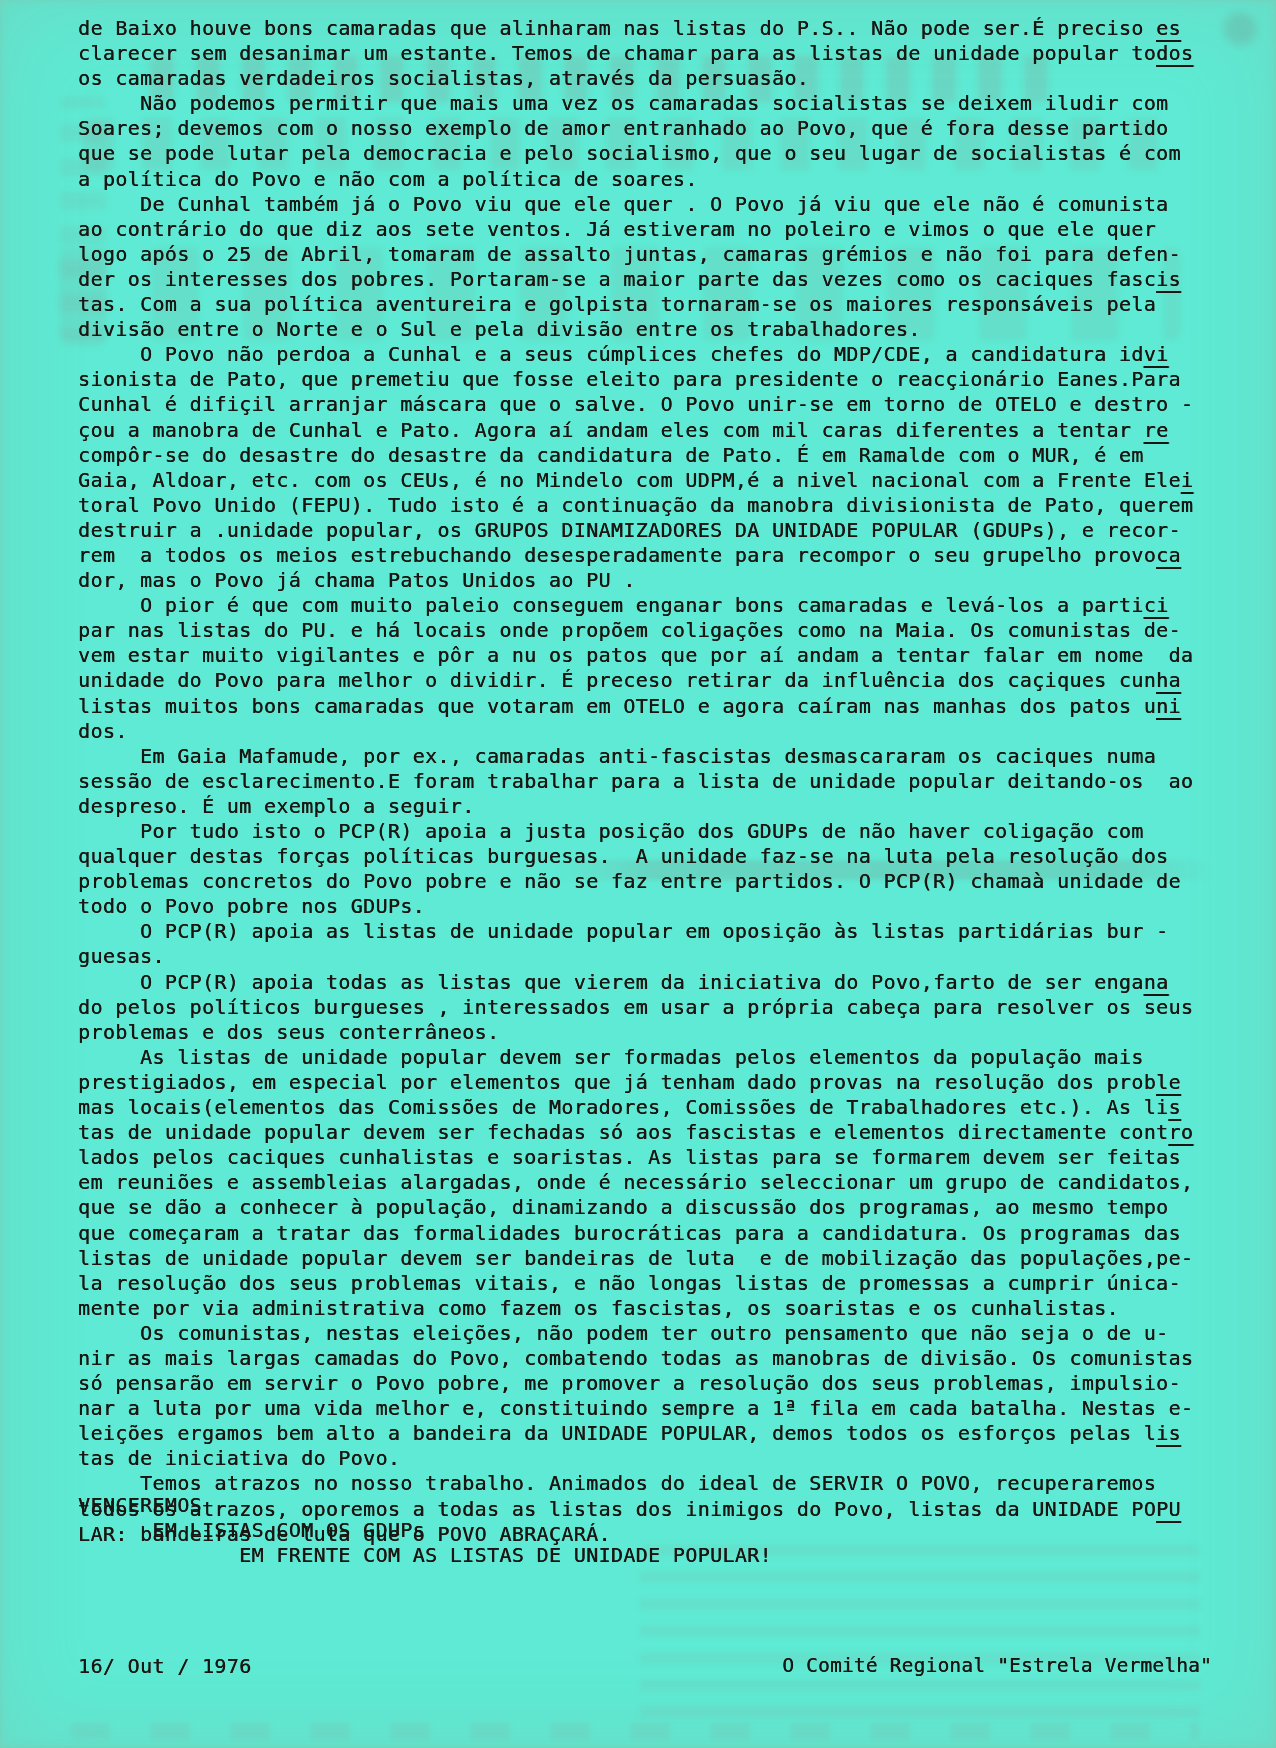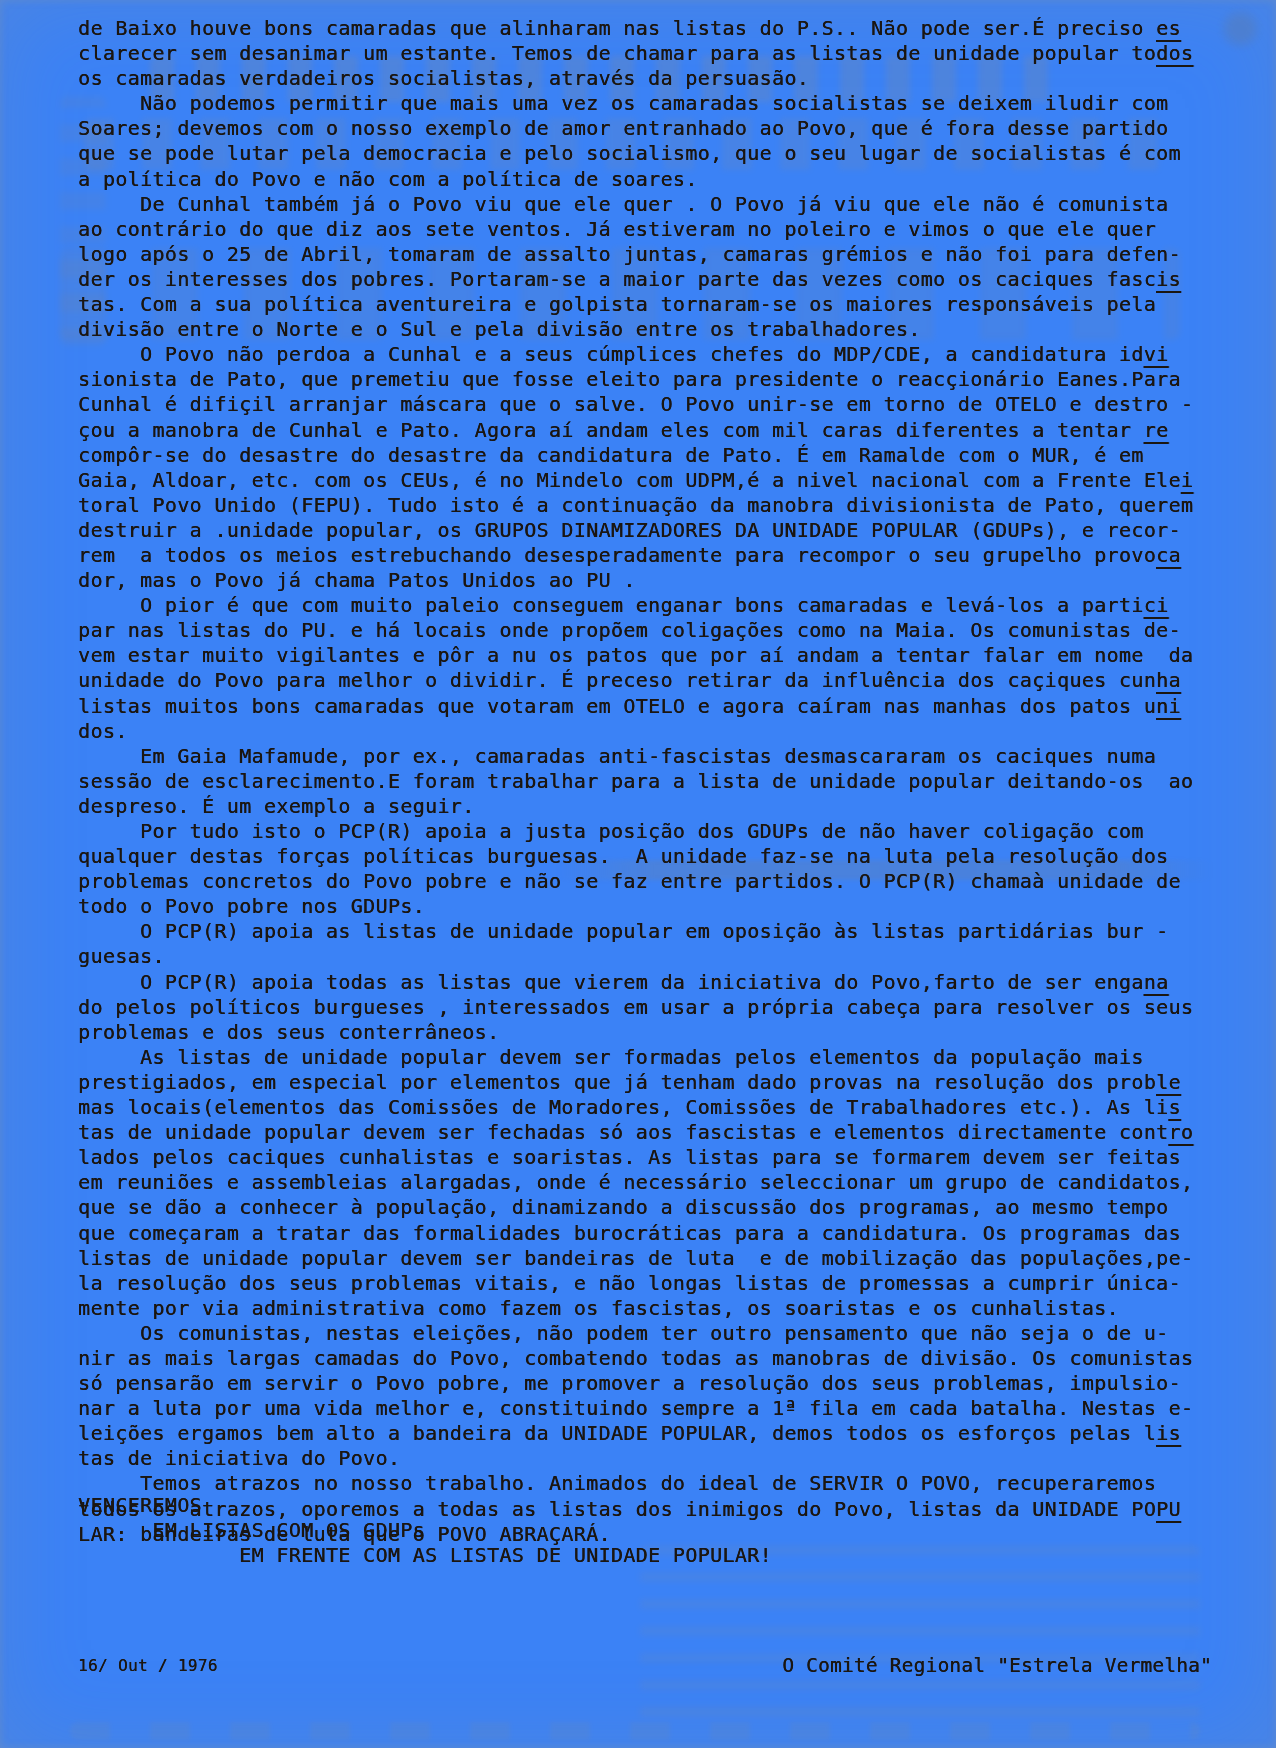--- a/index.html
+++ b/index.html
@@ -1,20 +1,20 @@
 <!DOCTYPE html>
 <html><head>
 <meta charset="utf-8">
 <style>
   html,body{margin:0;padding:0;background:#d8d4cc;}
   .page{
     position:relative;
     width:1276px;height:1748px;
     margin:0 auto;
-    background:#3b82f6;
+    background:#5eead4;
     box-shadow:inset 0 0 90px rgba(160,150,125,.18), inset 0 0 8px rgba(170,160,140,.25);
     overflow:hidden;
     color:#1b1611;
     font-family:"DejaVu Sans Mono","Liberation Mono",monospace;
   }
   .doc-body{
     position:absolute;left:78px;top:16px;width:1160px;
     font-size:20px;line-height:25.1px;letter-spacing:.35px;
     white-space:pre;
     text-shadow:.35px 0 0 currentColor;
@@ -24,21 +24,21 @@
   .slogans{
     position:absolute;left:78px;top:1492px;width:1160px;
     font-size:20px;line-height:26px;letter-spacing:.35px;white-space:pre;
     text-shadow:.35px 0 0 currentColor;
   }
   .footer{
     position:absolute;left:78px;top:1650px;width:1120px;
     display:flex;justify-content:space-between;align-items:center;
     text-shadow:.3px 0 0 currentColor;
   }
-  .footer-date{font-size:16px;letter-spacing:.35px;white-space:pre;}
+  .footer-date{font-size:20px;letter-spacing:.35px;white-space:pre;}
   .footer-sig{display:flex;flex-direction:column;align-items:flex-start;font-size:19.5px;line-height:31px;letter-spacing:.2px;white-space:pre;margin-right:-14px;}
   .footer-sig .l1{margin-left:42px;}
   
   .ghost{position:absolute;pointer-events:none;filter:blur(3px);border-radius:8px;}
   .g1{left:150px;top:56px;width:920px;height:46px;opacity:.55;
       background:repeating-linear-gradient(90deg, rgba(148,142,131,.38) 0 24px, rgba(148,142,131,0) 24px 46px);}
   .g2{left:84px;top:118px;width:1080px;height:52px;opacity:.4;
       background:repeating-linear-gradient(90deg, rgba(148,142,131,.34) 0 30px, rgba(148,142,131,0) 30px 58px);}
   .g3{left:60px;top:248px;width:1120px;height:92px;opacity:.32;
       background:repeating-linear-gradient(90deg, rgba(140,134,123,.35) 0 46px, rgba(140,134,123,0) 46px 92px);}

